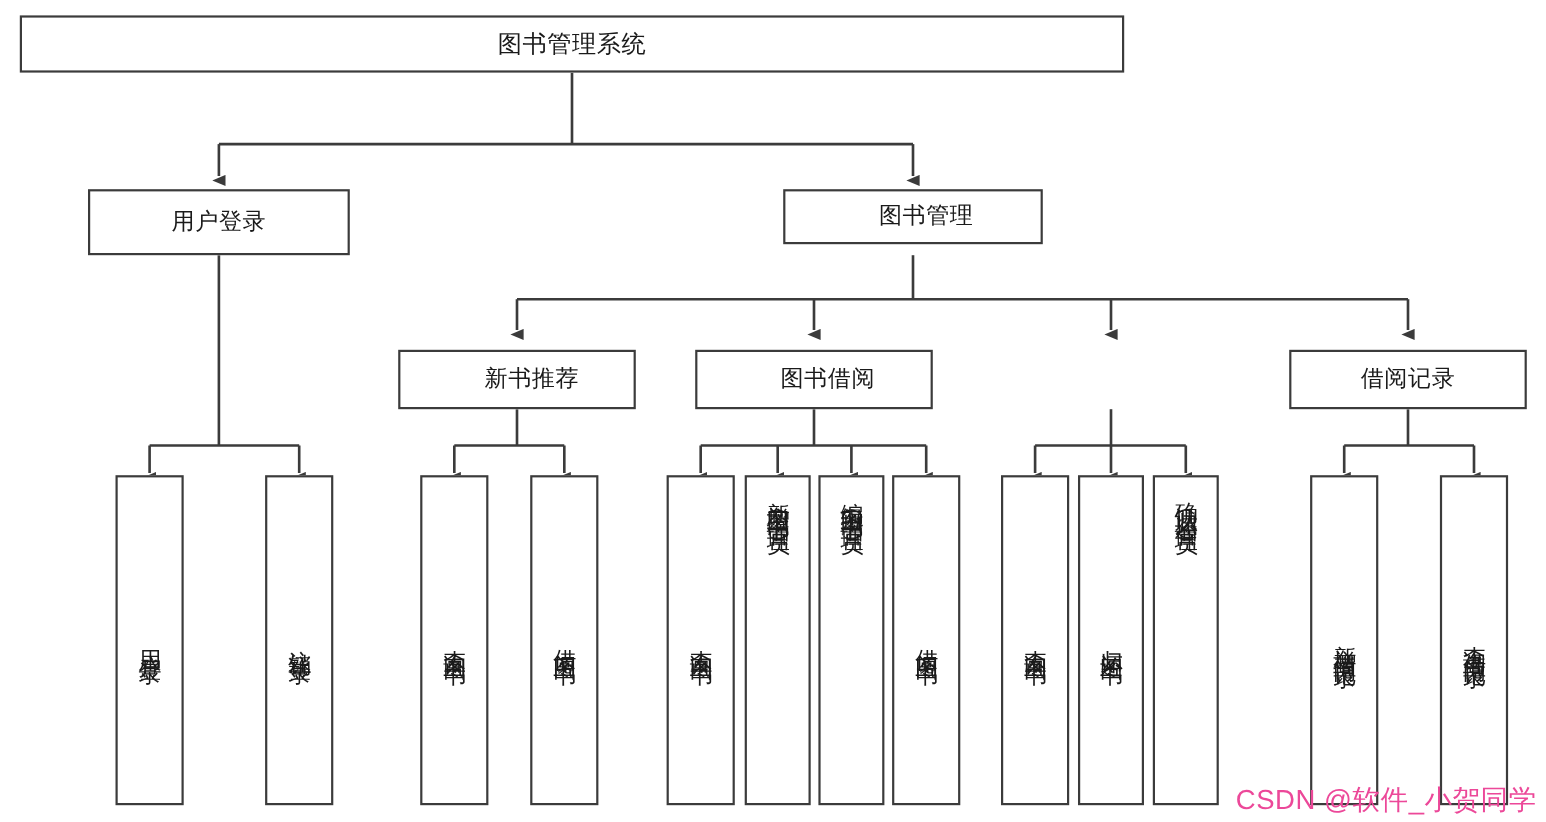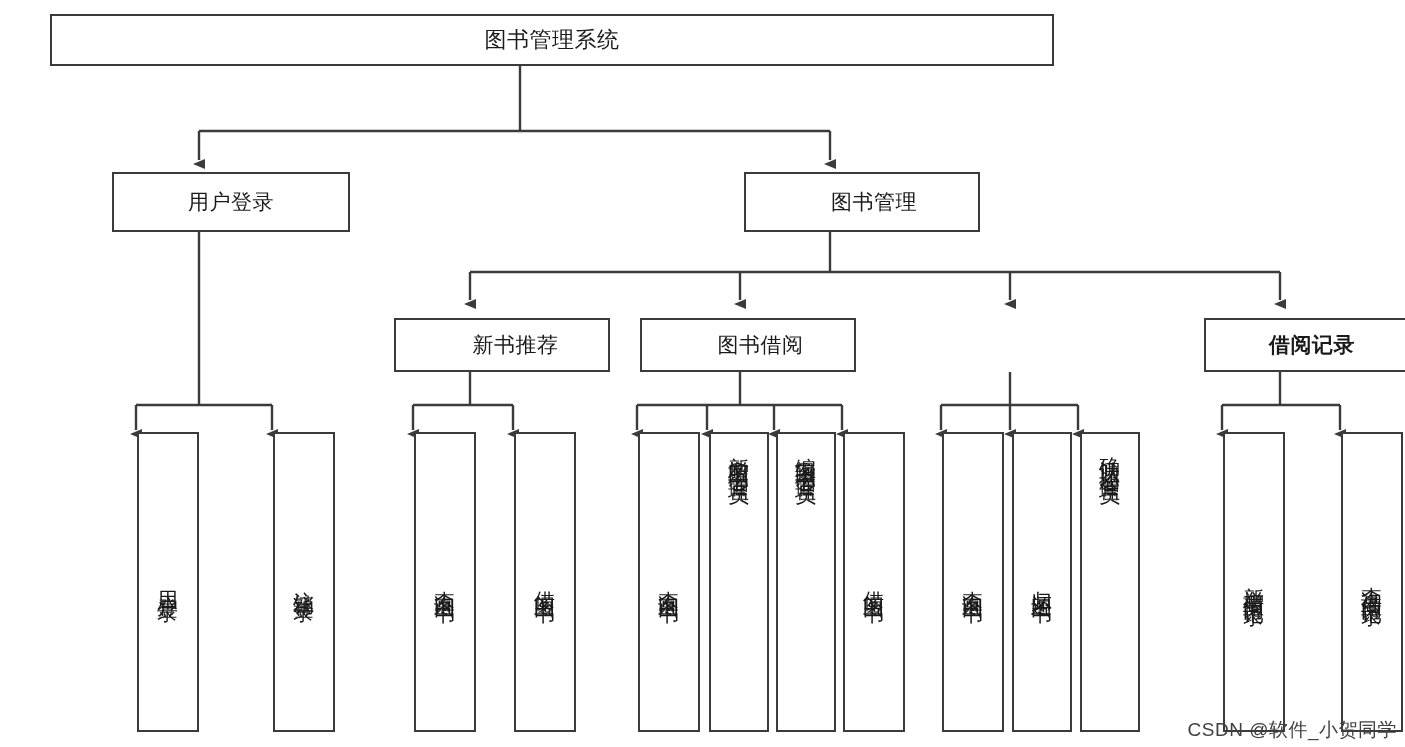--- a/index.html
+++ b/index.html
@@ -24,21 +24,20 @@
     border: 2px solid #3b3b3b;
     background: #ffffff;
     color: #1a1a1a;
     display: flex;
     align-items: center;
     justify-content: center;
     font-size: 21px;
     line-height: 1.15;
     letter-spacing: 0.5px;
     white-space: nowrap;
-    margin-left: 32px;
   }
   .node.root {
     font-size: 22px;
   }
   
   .node.leaf {
     border-width: 2px;
     font-size: 21px;
     align-items: center;
     justify-content: center;
@@ -60,22 +59,22 @@
     left: 0;
     top: 0;
     width: 1405px;
     height: 747px;
     pointer-events: none;
   }
   .watermark {
     position: absolute;
     right: 8px;
     bottom: 4px;
-    font-size: 19px;
-    color: #404040;
+    font-size: 25px;
+    color: #ec4899;
     letter-spacing: 0.5px;
     white-space: nowrap;
     text-align: right;
   }
 </style>
 </head>
 <body>
 
 <div id="diagram-root">
 
@@ -129,31 +128,31 @@
     </g>
   </svg>
 
   <div class="node root" style="left:18px; top:14px; width:1004px; height:52px;">
     <span>图书管理系统</span>
   </div>
 
   <div class="node" style="left:80px; top:172px; width:238px; height:60px;">
     <span>用户登录</span>
   </div>
-  <div class="node" style="left:712px; top:172px; width:236px; height:60px;padding-left:24px;">
+  <div class="node" style="left:712px; top:172px; width:236px; height:50px;padding-left:24px;">
     <span>图书管理</span>
   </div>
 
   <div class="node" style="left:362px; top:318px; width:216px; height:54px;padding-left:27px;">
     <span>新书推荐</span>
   </div>
-  <div class="node" style="left:608px; top:318px; width:216px; height:54px;padding-left:25px;">
+  <div class="node" style="left:632px; top:318px; width:216px; height:54px;padding-left:25px;">
     <span>图书借阅</span>
   </div>
-  <div class="node" style="left:1172px; top:318px; width:216px; height:54px;font-weight:bold;">
+  <div class="node" style="left:1172px; top:318px; width:216px; height:54px;">
     <span>借阅记录</span>
   </div>
 
   <div class="node leaf" style="left:105px; top:432px; width:62px; height:300px;">
     <span class="vtext">用户登录</span>
   </div>
   <div class="node leaf" style="left:241px; top:432px; width:62px; height:300px;">
     <span class="vtext">注销登录</span>
   </div>
 

